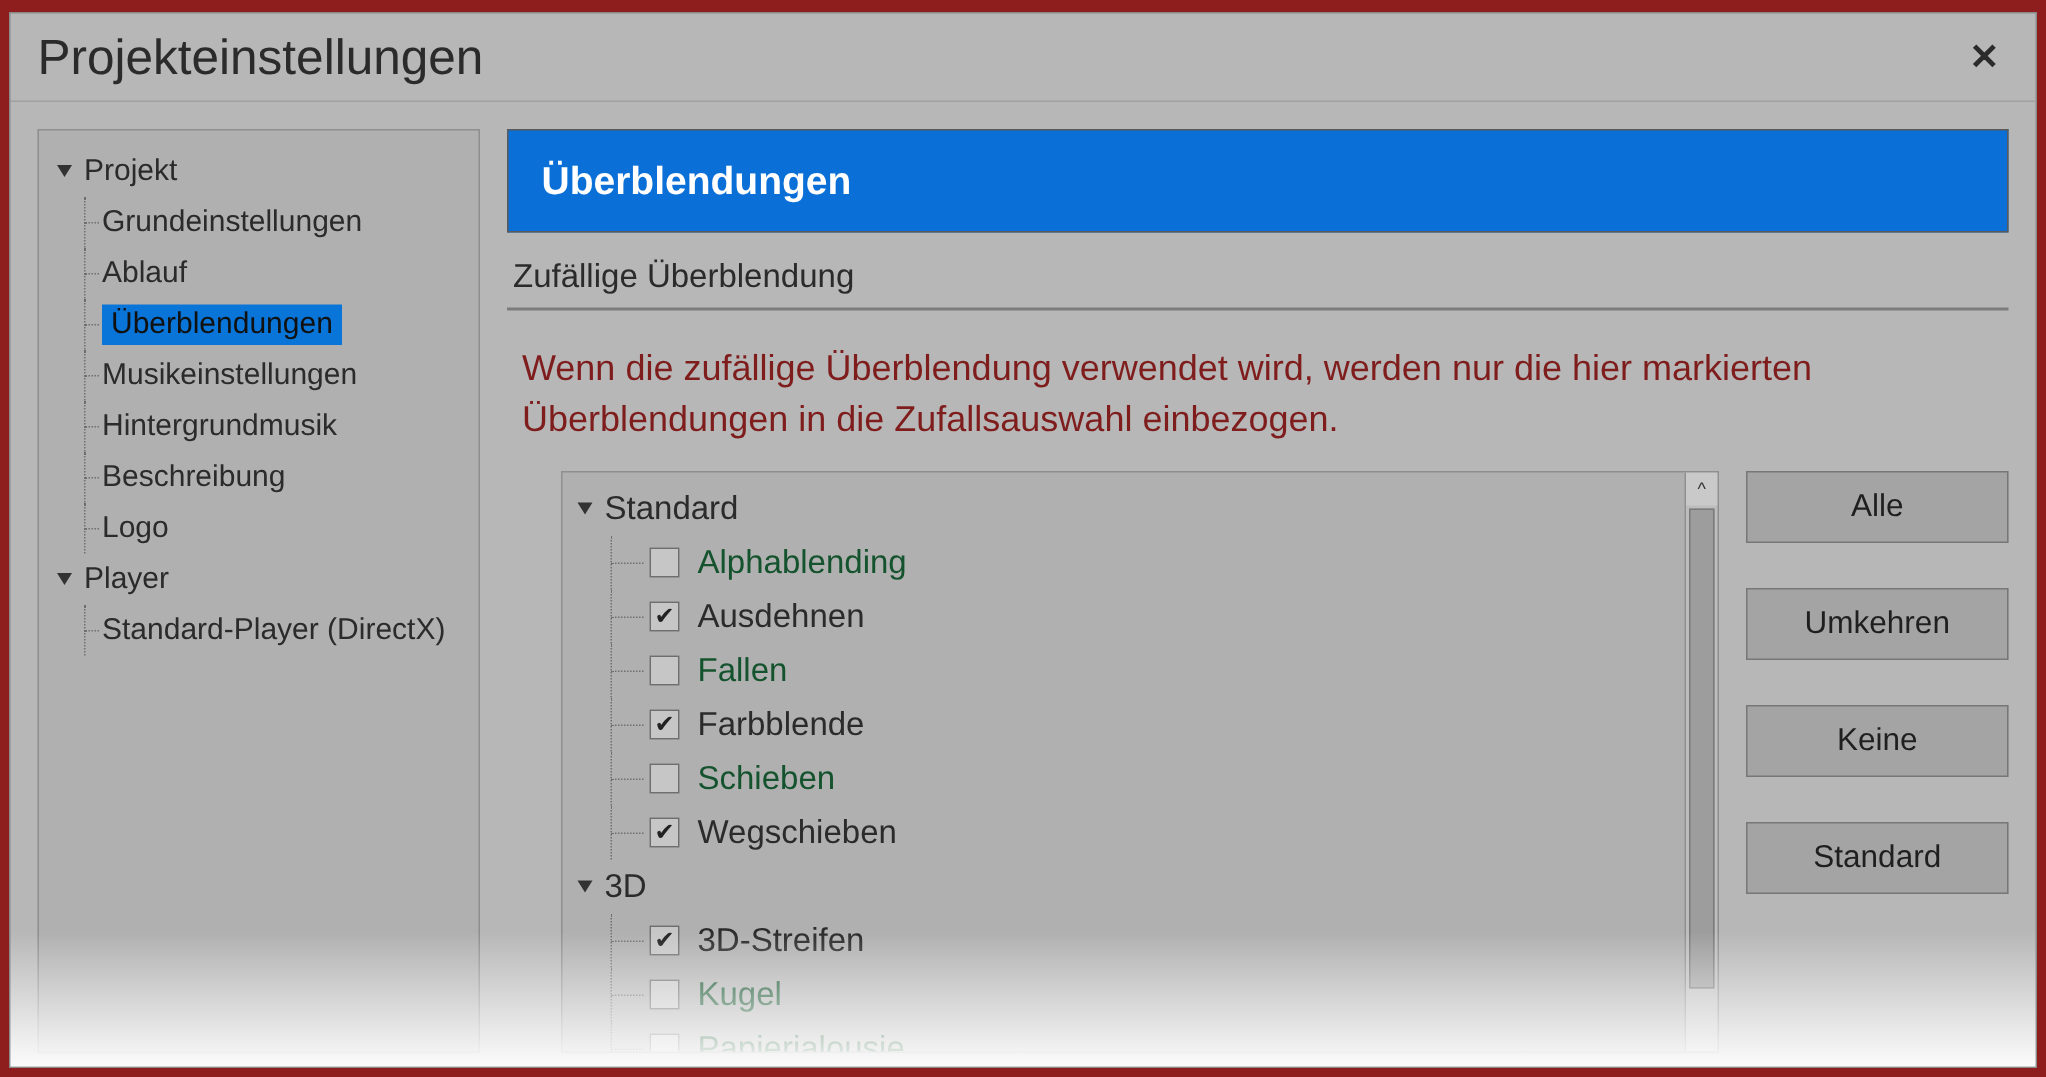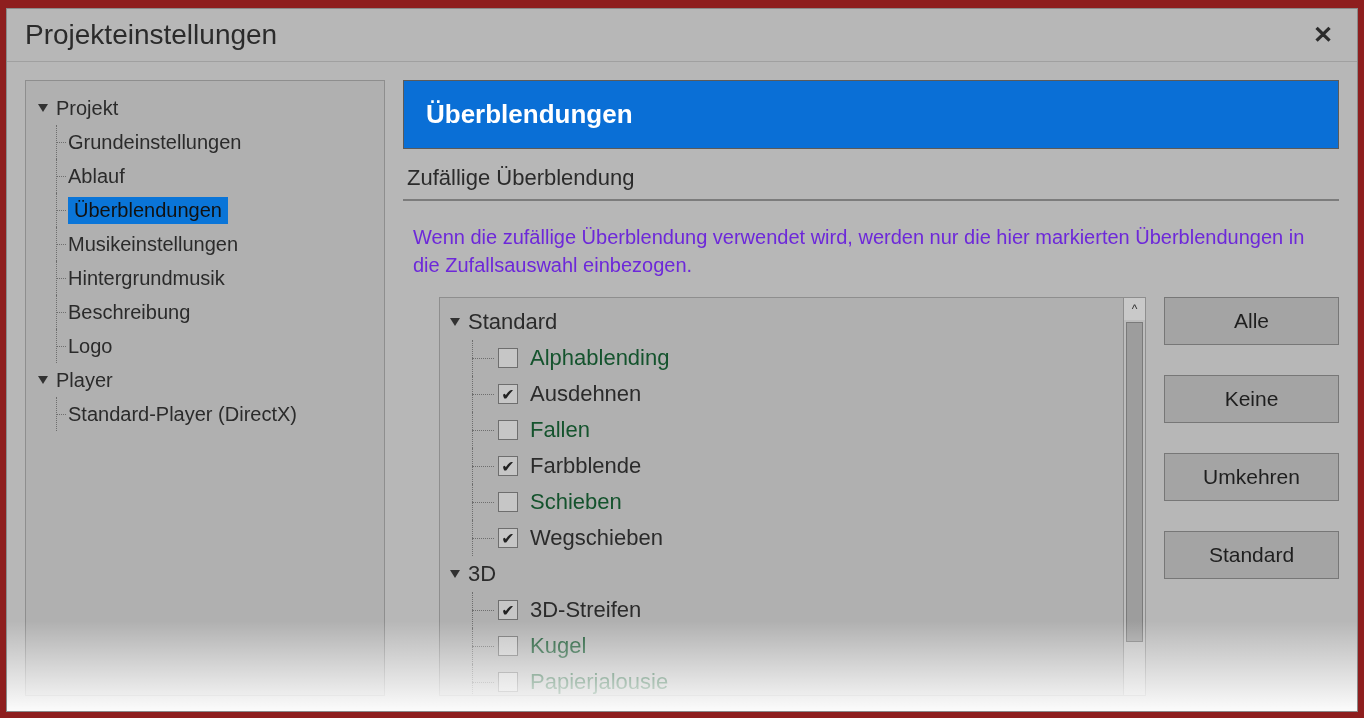--- a/index.html
+++ b/index.html
@@ -12,32 +12,32 @@
     width: 1352px; height: 704px;
     background: #b7b7b7;
     border: 1px solid #8a8a8a;
   }
 
   .titlebar {
     display: flex; align-items: center; justify-content: space-between;
     padding: 10px 18px;
     border-bottom: 1px solid #a0a0a0;
   }
-  .titlebar h1 { font-size: 28px; font-weight: 400; color: #2b2b2b; }
+  .titlebar h1 { font-size: 33px; font-weight: 400; color: #2b2b2b; }
   .close-x { font-size: 24px; font-weight: 700; color: #2b2b2b; cursor: pointer; padding: 0 6px; }
 
   .content {
     display: flex; gap: 18px;
     padding: 18px 10px 10px 18px;
     height: calc(100% - 58px);
   }
 
   
   .sidebar {
-    width: 360px;
+    width: 295px;
     background: #b0b0b0;
     border: 1px solid #8e8e8e;
     padding: 10px 8px;
     font-size: 20px;
     color: #2b2b2b;
   }
   .tree-item { display: flex; align-items: center; height: 34px; padding-left: 4px; cursor: pointer; }
   .tree-child { padding-left: 34px; position: relative; }
   .tree-child::before {
     content: ""; position: absolute; left: 22px; top: 0; bottom: 0;
@@ -59,21 +59,21 @@
   .main { flex: 1; display: flex; flex-direction: column; gap: 14px; padding-right: 8px; }
   .panel-header {
     background: #0a6fd6;
     color: #fff;
     font-size: 26px;
     font-weight: 600;
     padding: 18px 22px;
     border: 1px solid #5a5a5a;
   }
   .section-title { font-size: 22px; font-weight: 400; color: #2b2b2b; padding: 2px 4px 8px 4px; border-bottom: 2px solid #7c7c7c; }
-  .section-desc { font-size: 20px; color: #6d28d9; padding: 8px 6px 4px 10px; line-height: 1.4; }
+  .section-desc { font-size: 24px; color: #7f1d1d; padding: 8px 6px 4px 10px; line-height: 1.4; }
 
   .list-row { display: flex; gap: 18px; height: 100%; min-height: 0; margin-left: 36px; }
 
   .transition-list {
     flex: 1;
     background: #b0b0b0;
     border: 1px solid #8e8e8e;
     position: relative;
     overflow: hidden;
     padding: 6px 4px 6px 10px;
@@ -212,22 +212,22 @@
             </div>
 
           <div class="scrollbar">
             <div class="scroll-btn top">^</div>
             <div class="scroll-thumb"></div>
           </div>
         </div>
 
         <div class="btn-col">
           <div class="btn">Alle</div>
+          <div class="btn">Umkehren</div>
           <div class="btn">Keine</div>
-          <div class="btn">Umkehren</div>
           <div class="btn">Standard</div>
         </div>
       </div>
     </div>
   </div>
 
   <div class="fade"></div>
 </div>
 
 </body></html>

